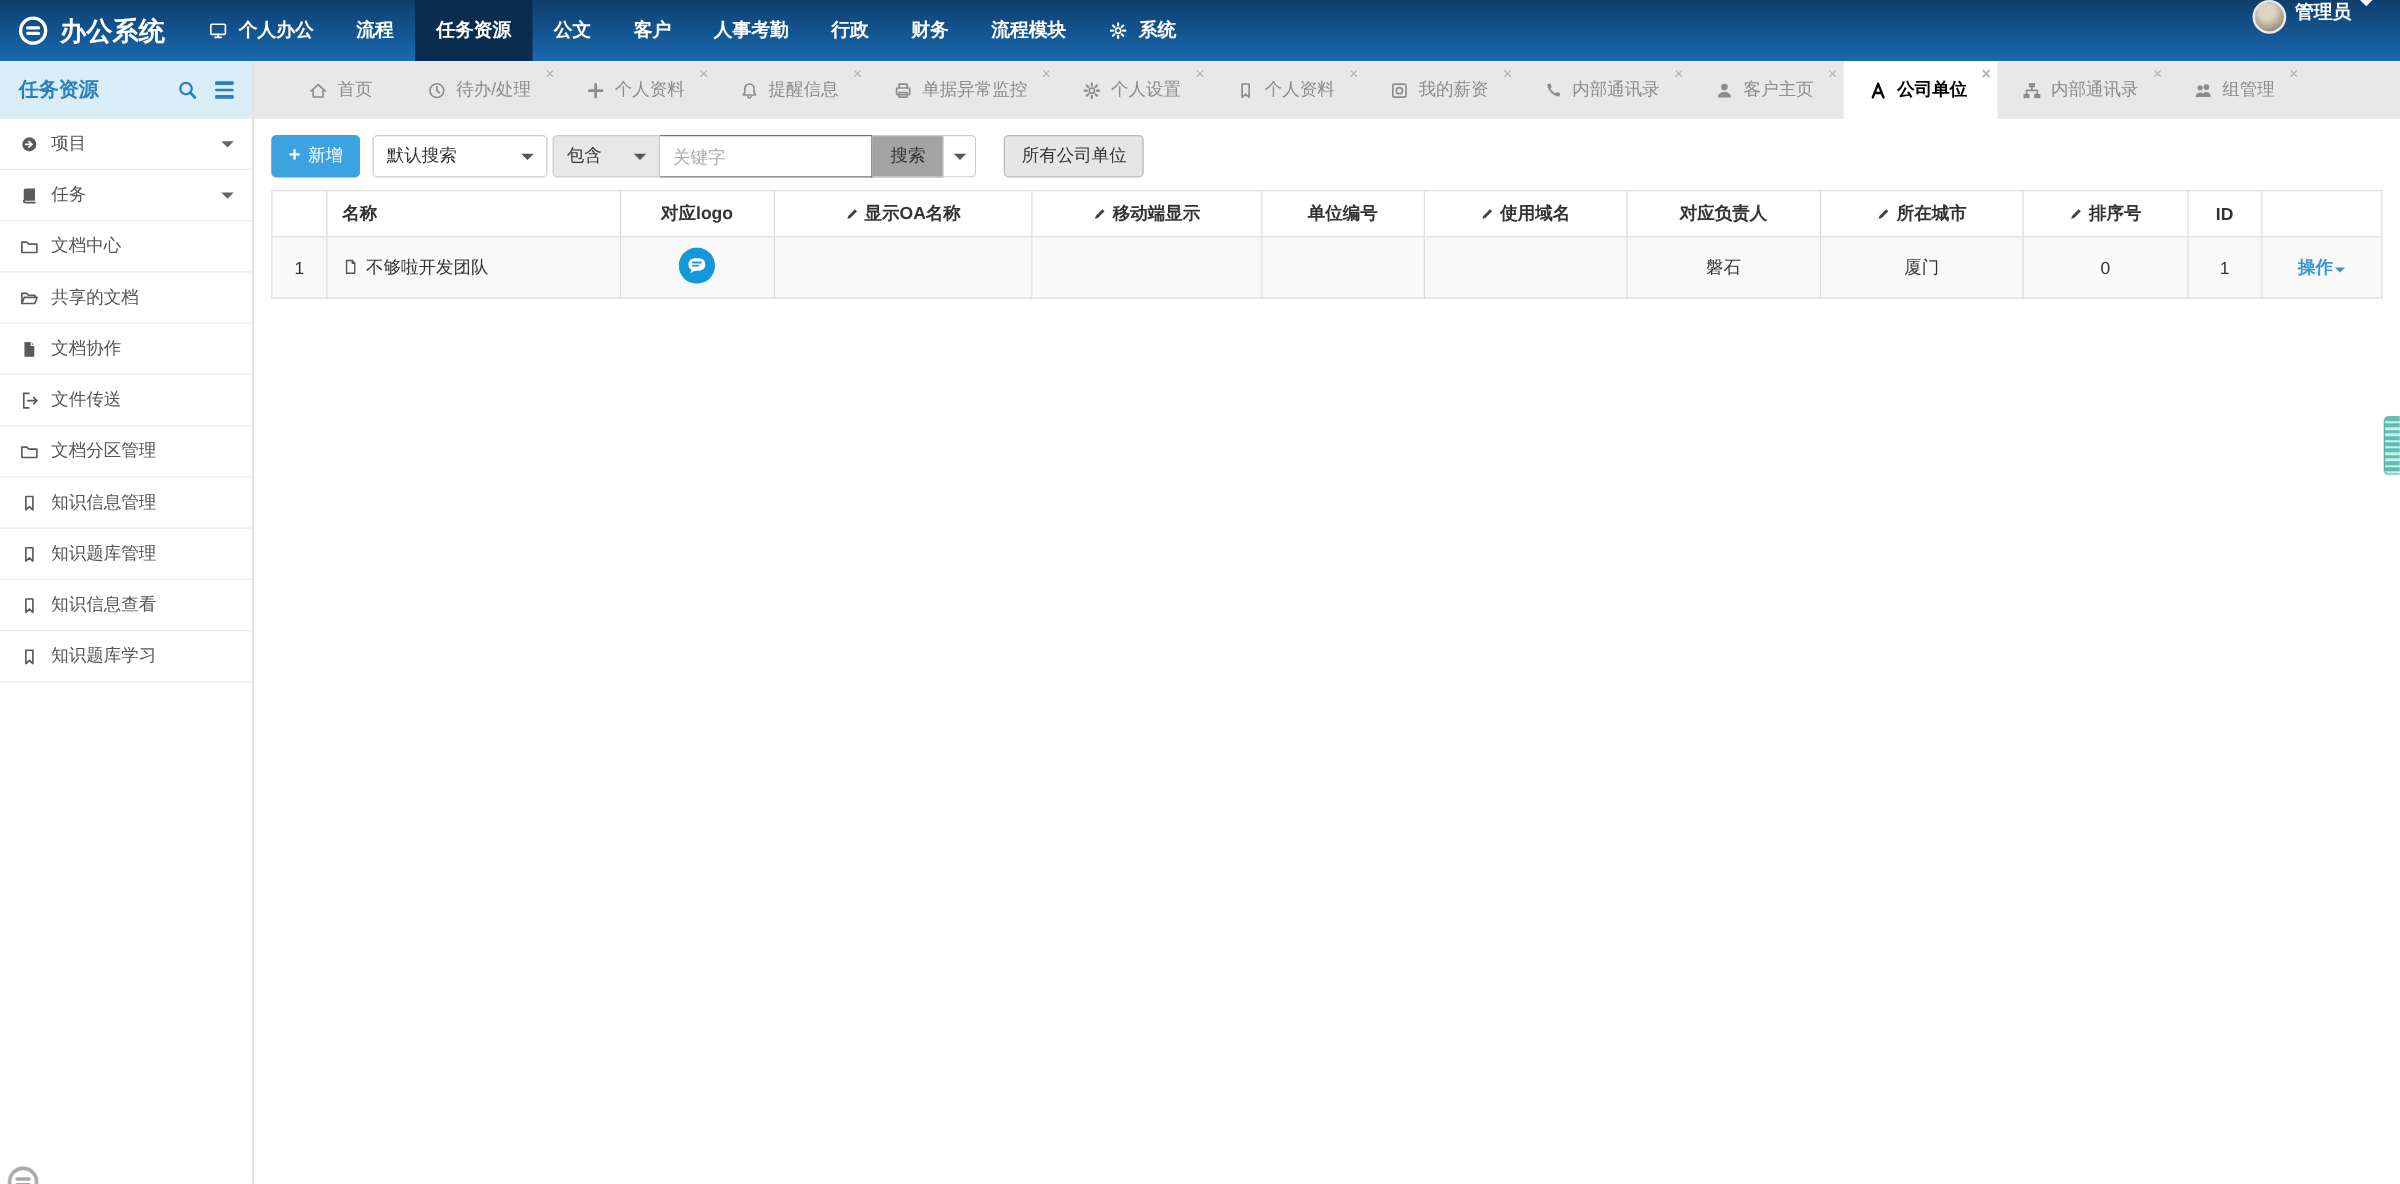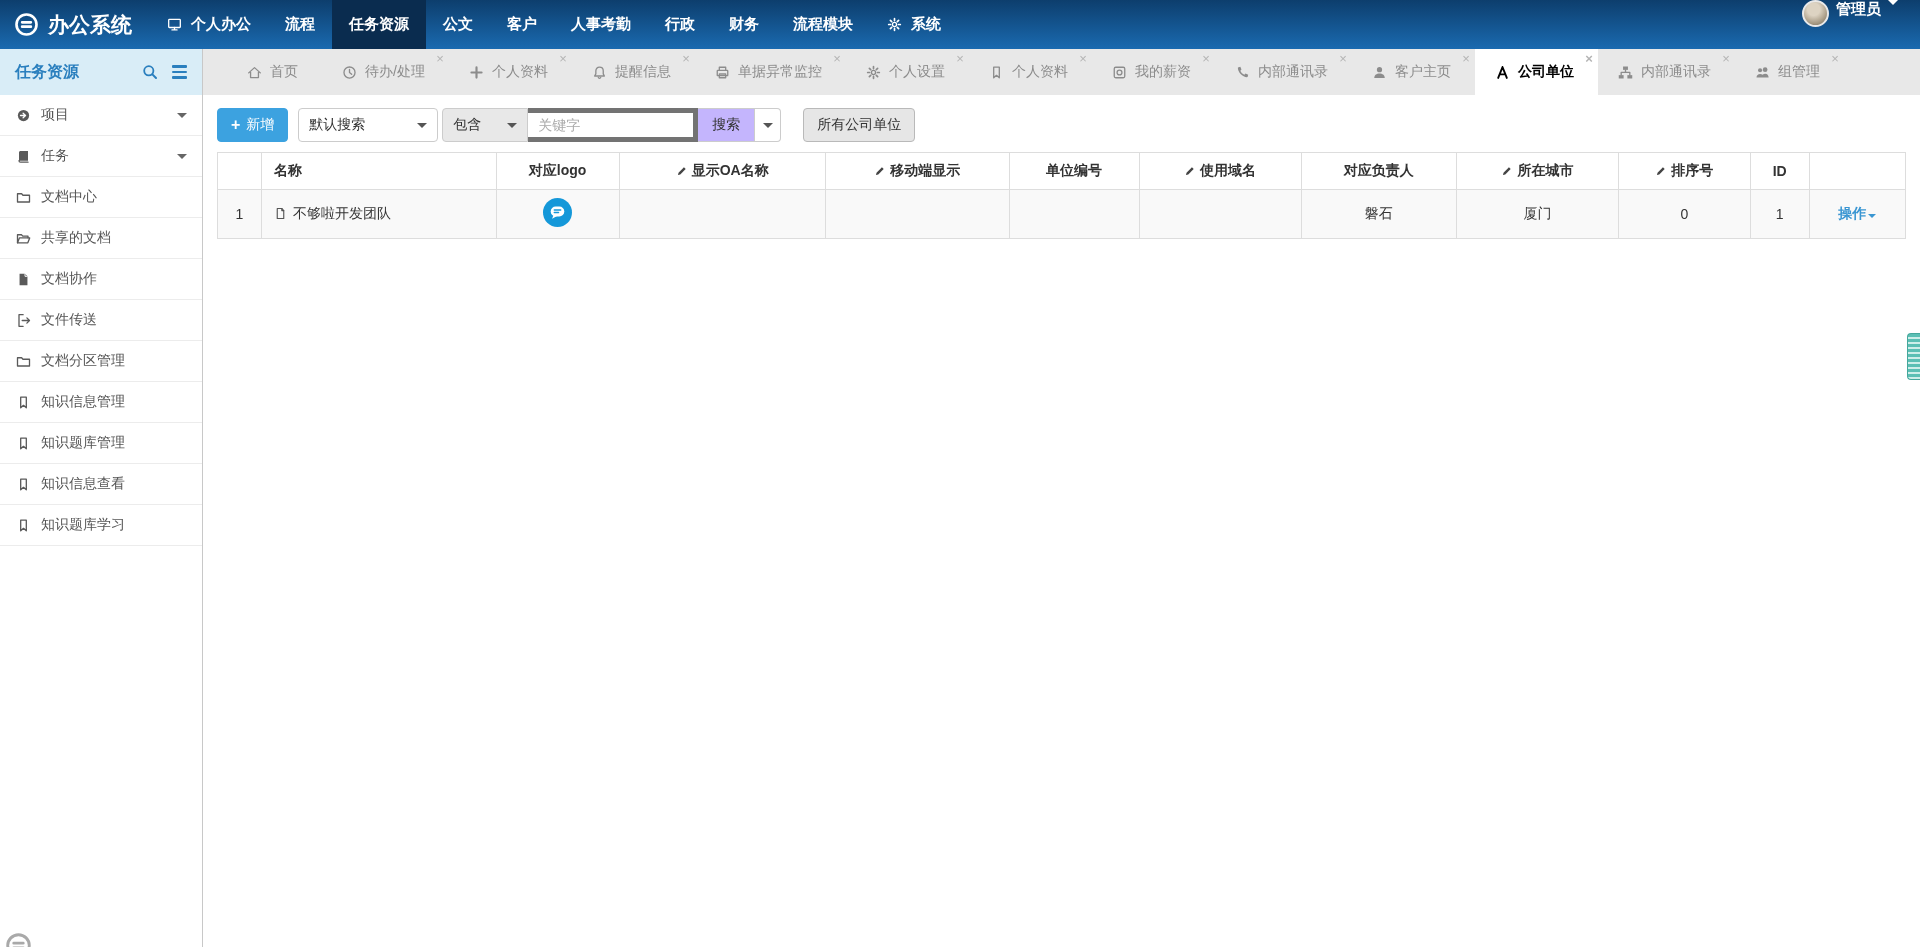--- a/index.html
+++ b/index.html
@@ -54,24 +54,24 @@
   .toolbar { display:flex; align-items:center; padding:13px 14px 10px 14px; gap:10px; }
   .btn { height:34px; display:inline-flex; align-items:center; gap:6px; padding:0 13px;
     border-radius:4px; font-size:14px; cursor:pointer; border:1px solid transparent; }
   .btn-add { background:var(--accent); border-color:var(--accent); color:#fff; }
   .btn-default { background:#e6e6e6; border-color:#b9b9b9; color:#333;justify-content:flex-end; }
   .sel { height:34px; border:1px solid #ccc; border-radius:4px; background:#fff;
     display:inline-flex; align-items:center; padding:0 10px; gap:20px; color:#333; cursor:pointer; font-size:14px; }
   .sel .caret-dn { border-top-color:#555; }
   .sel.gray { background:#e8e8e8; gap:26px; }
   .input-group { display:inline-flex; align-items:stretch; }
-  .tb-input { height:34px; width:170px; border:5px solid #737373; border-radius:4px 0 0 4px;
+  .tb-input { height:34px; width:170px; border:1px solid #737373; border-radius:4px 0 0 4px;
     padding:0 10px; font-size:14px; color:#333; outline:none; font-family:inherit; }
   .tb-input::placeholder { color:#aaa; }
-  .btn-search { height:34px; background:#c4b5fd; border:1px solid #ccc; border-left:none;
+  .btn-search { height:34px; background:#a3a3a3; border:1px solid #ccc; border-left:none;
     padding:0 14px; font-size:14px; color:#333; cursor:pointer; display:inline-flex; align-items:center; }
   .btn-search-caret { height:34px; width:26px; background:#fff; border:1px solid #ccc; border-left:none;
     border-radius:0 4px 4px 0; display:inline-flex; align-items:center; justify-content:center; cursor:pointer; }
   .btn-search-caret .caret-dn { border-top-color:#555; }
   .gap { width:2px; }
 
   
   .table-wrap { padding:0 14px; }
   table { width:100%; border-collapse:collapse; table-layout:fixed; font-size:14px;border-radius:20px; }
   th, td { border:1px solid #ddd; text-align:center; padding:8px 6px; overflow:hidden; white-space:nowrap; }

